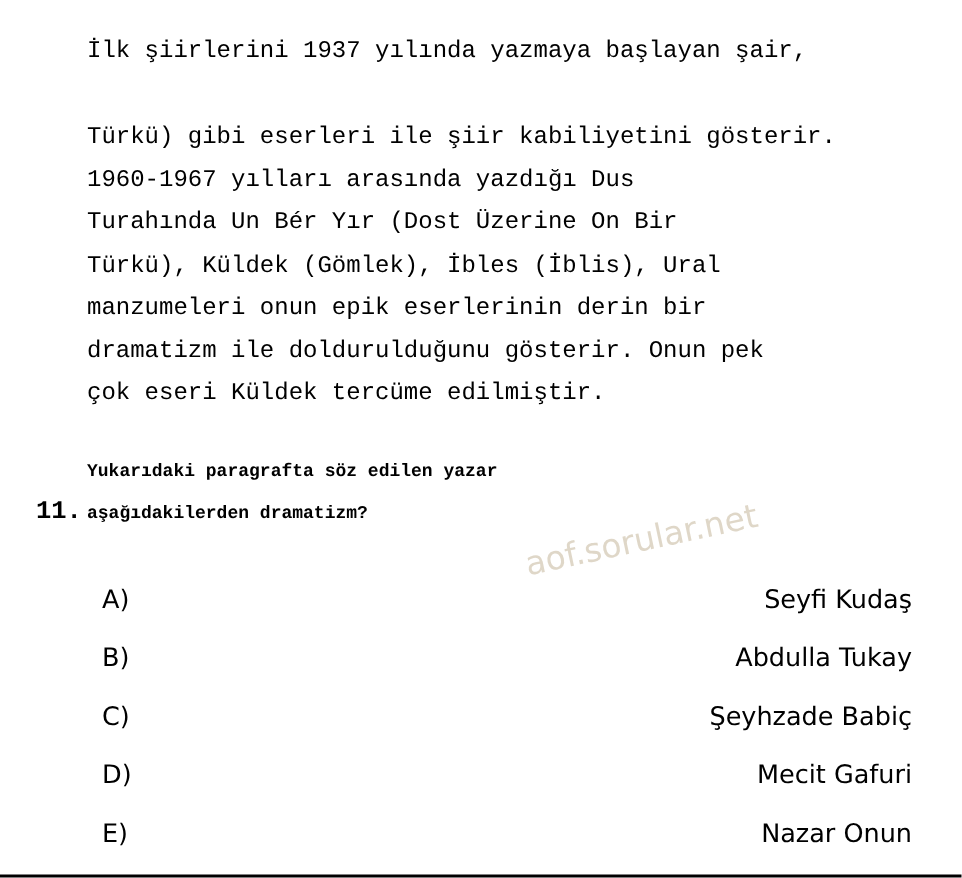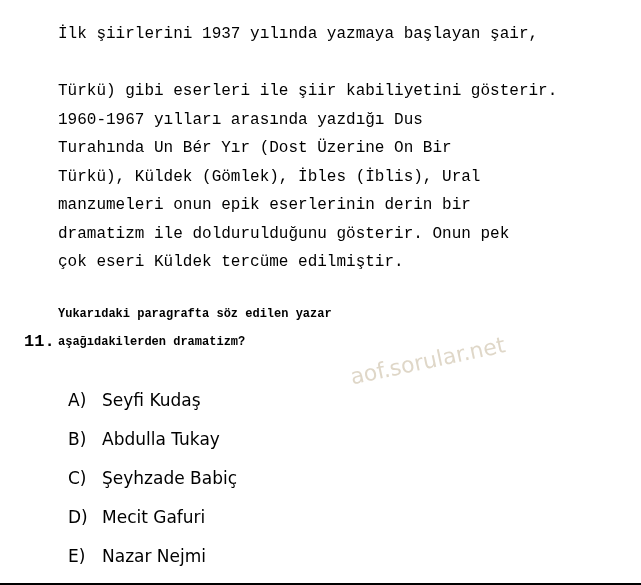--- a/index.html
+++ b/index.html
@@ -80,20 +80,21 @@
     font-size: 17px;
     line-height: 21px;
     margin-bottom: 18px;
   }
   .option-letter {
     width: 34px;
     flex: 0 0 34px;
   }
   .option-text {
     flex: 1 1 auto;
+    text-align: right;
   }
   .wm-center {
     position: absolute;
     left: 348px;
     top: 365px;
     font-size: 22px;
     color: rgba(170,150,110,0.38);
     font-family: "DejaVu Sans", sans-serif;
     transform: rotate(-12deg);
     transform-origin: left top;
@@ -149,21 +150,21 @@
     <div class="option">
       <span class="option-letter">C)</span>
       <span class="option-text">Şeyhzade Babiç</span>
     </div>
     <div class="option">
       <span class="option-letter">D)</span>
       <span class="option-text">Mecit Gafuri</span>
     </div>
     <div class="option">
       <span class="option-letter">E)</span>
-      <span class="option-text">Nazar Nejmi</span>
+      <span class="option-text">Nazar Onun</span>
     </div>
   </div>
 
   <div class="wm-center">aof.sorular.net</div>
 
   <div class="bottom-rule"></div>
 
 </div>
 
 </body></html>

